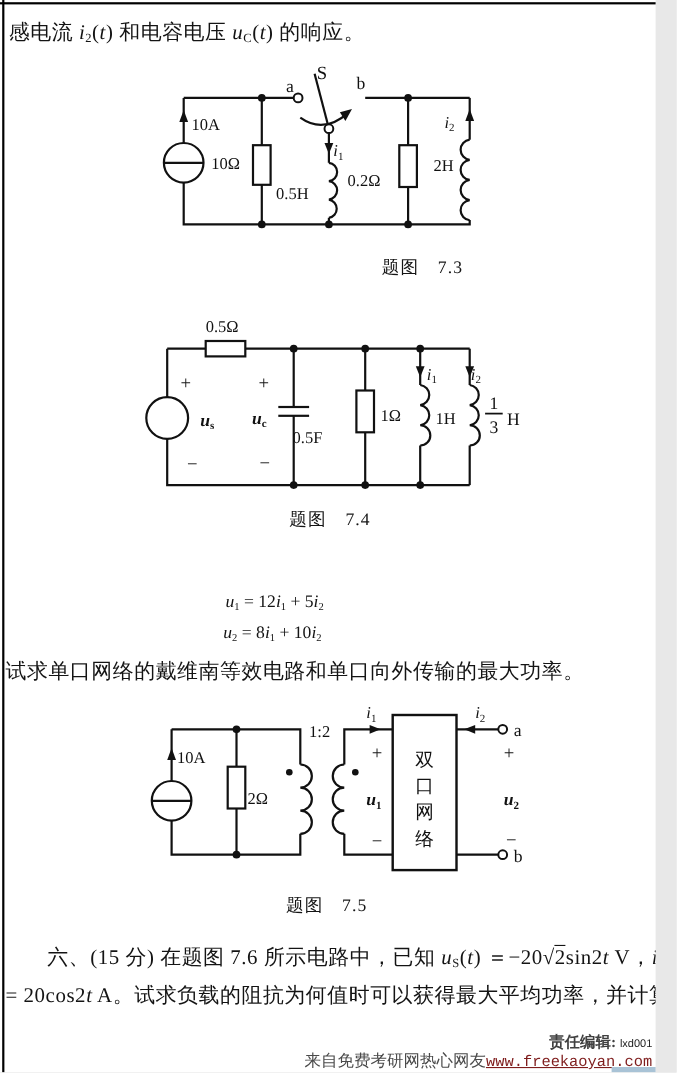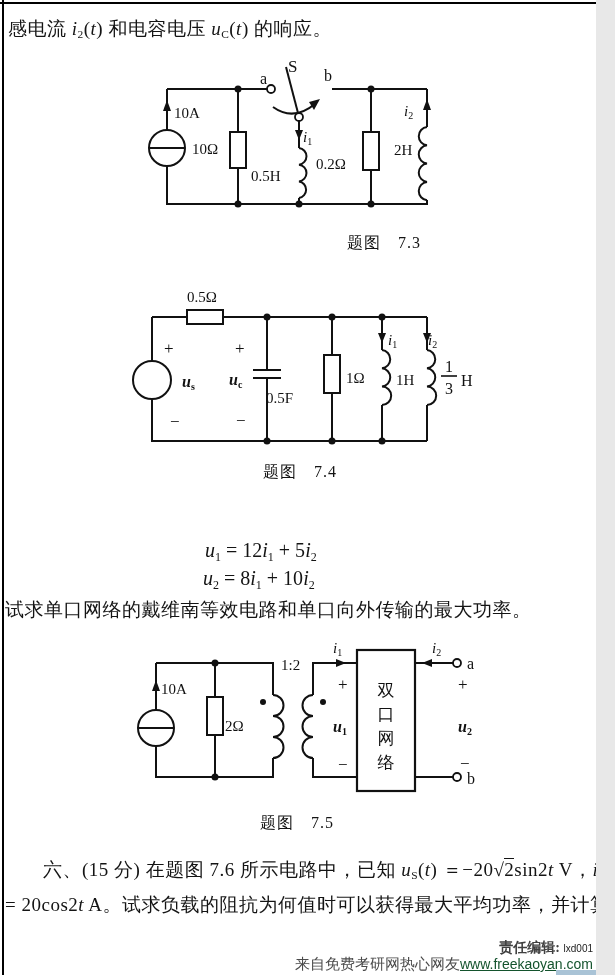--- a/index.html
+++ b/index.html
@@ -5,21 +5,21 @@
   html,body{margin:0;padding:0;background:#e8e8e8;}
   #page{
     position:relative;width:596px;height:975px;background:#ffffff;
     overflow:hidden;font-family:"Liberation Serif","DejaVu Serif",serif;color:#141414;
   }
   .frame{position:absolute;background:#000;}
   #frame-top{left:0;top:2px;width:615px;height:2px;}
   #frame-left{left:2px;top:0;width:2px;height:975px;}
   #frame-right{left:611px;top:0;width:2px;height:975px;}
   .tline{position:absolute;white-space:nowrap;font-size:19px;letter-spacing:0.5px;}
-  .eq{position:absolute;white-space:nowrap;font-size:20px;}
+  .eq{position:absolute;white-space:nowrap;font-size:16px;}
   .caption{position:absolute;white-space:nowrap;font-size:16px;letter-spacing:1px;}
   .it{font-style:italic;}
   .sub{font-size:0.60em;vertical-align:-0.30em;}
   .rad{border-top:1.6px solid #141414;}
   svg{position:absolute;overflow:visible;}
   .wire{stroke:#111;stroke-width:2;fill:none;}
   .comp{fill:#ffffff;stroke:#111;stroke-width:2;}
   .dot{fill:#111;stroke:none;}
   .term{fill:#ffffff;stroke:#111;stroke-width:1.8;}
   .ah{fill:#111;stroke:none;}
@@ -31,22 +31,22 @@
   .boxchar{font-family:"Liberation Serif","DejaVu Serif",serif;font-size:17px;fill:#111;text-anchor:middle;}
   #footer-editor{
     position:absolute;right:3px;top:939px;font-size:14px;white-space:nowrap;
   }
   #footer-editor .ed-label{font-weight:bold;color:#404040;}
   #footer-editor .ed-val{font-family:"Liberation Sans","DejaVu Sans",sans-serif;font-size:10px;color:#222;}
   #footer-credit{
     position:absolute;right:3px;top:955px;font-size:15px;color:#4a4a4a;white-space:nowrap;
   }
   #footer-credit .url{
-    font-family:Liberation Sans, sans-serif;font-size:14px;
-    color:#14532d;text-decoration:underline;cursor:pointer;margin-top:45px;
+    font-family:Liberation Mono, monospace;font-size:14px;
+    color:#7f1d1d;text-decoration:underline;cursor:pointer;margin-top:45px;
   }
   #corner-sliver{position:absolute;left:556px;top:970px;width:56px;height:5px;background:#a9c3d6;}
 </style>
 </head>
 <body>
 
 <div id="page">
 
   <div class="frame" id="frame-top"></div>
   <div class="frame" id="frame-left"></div>

